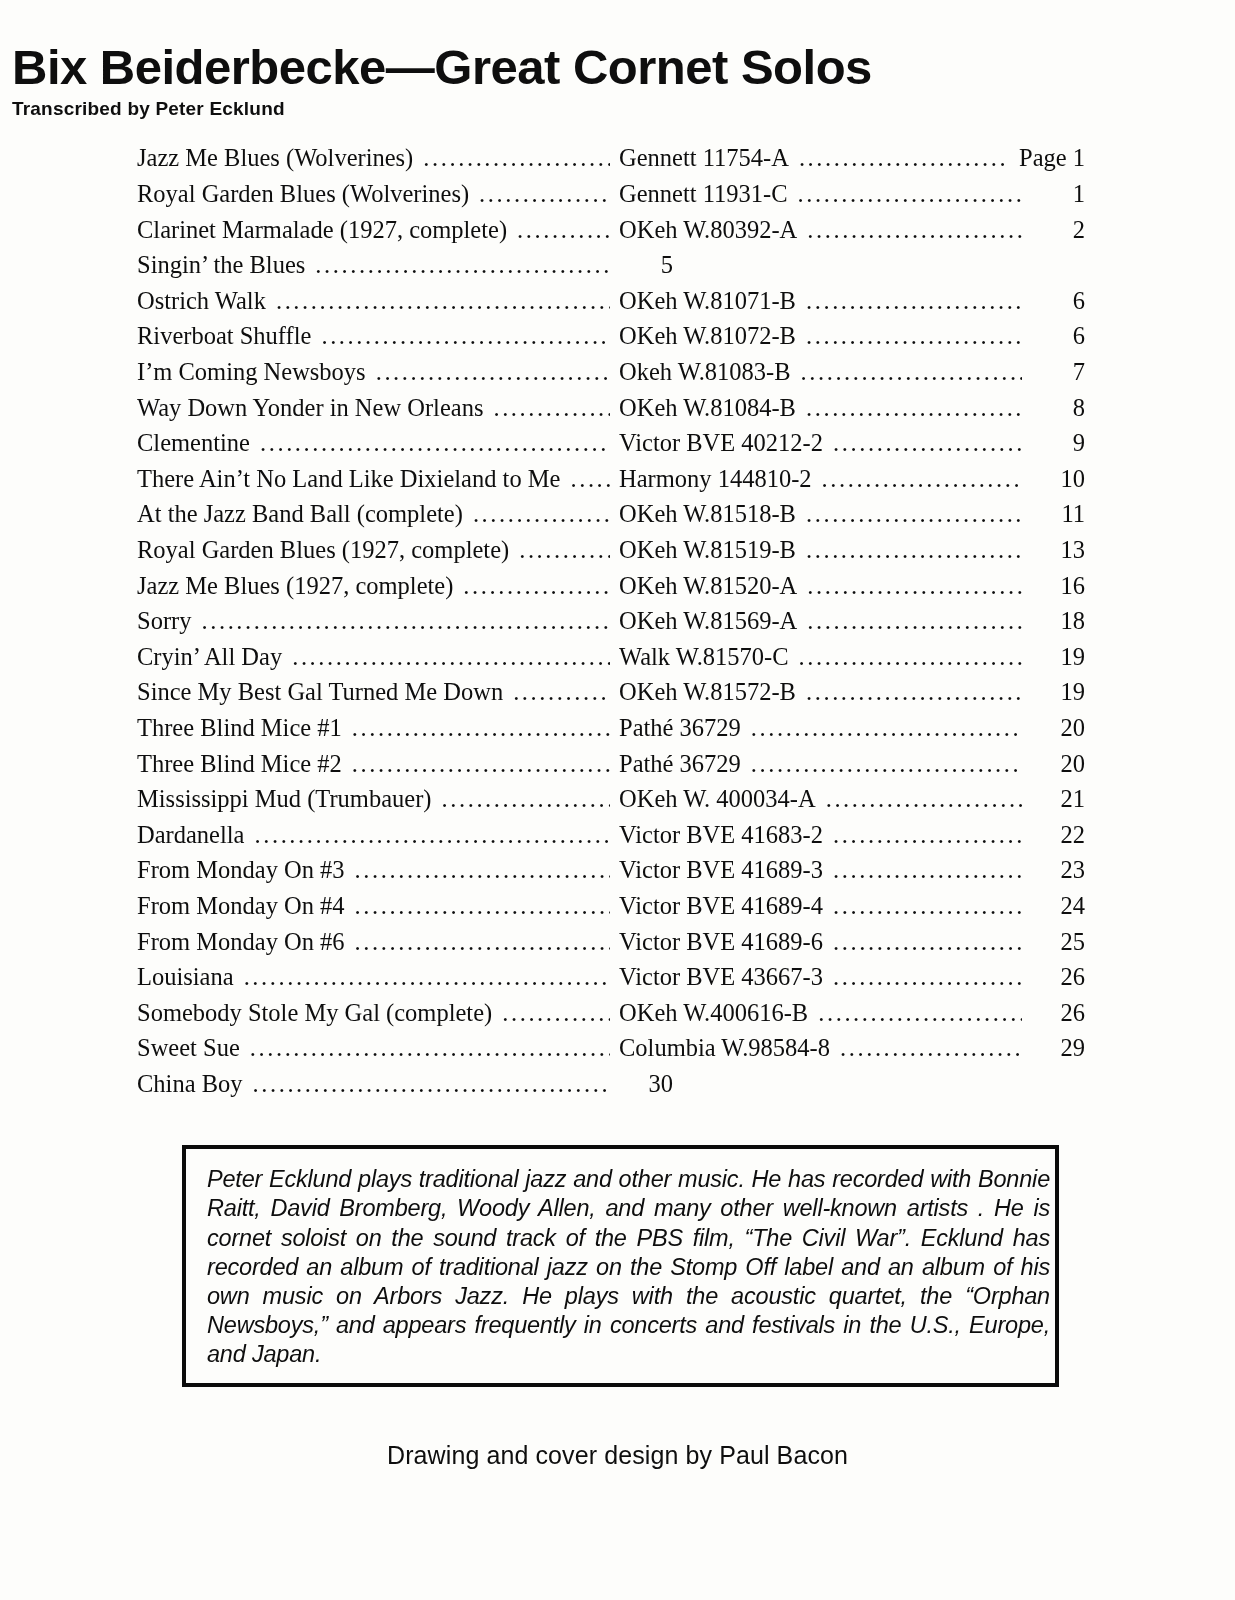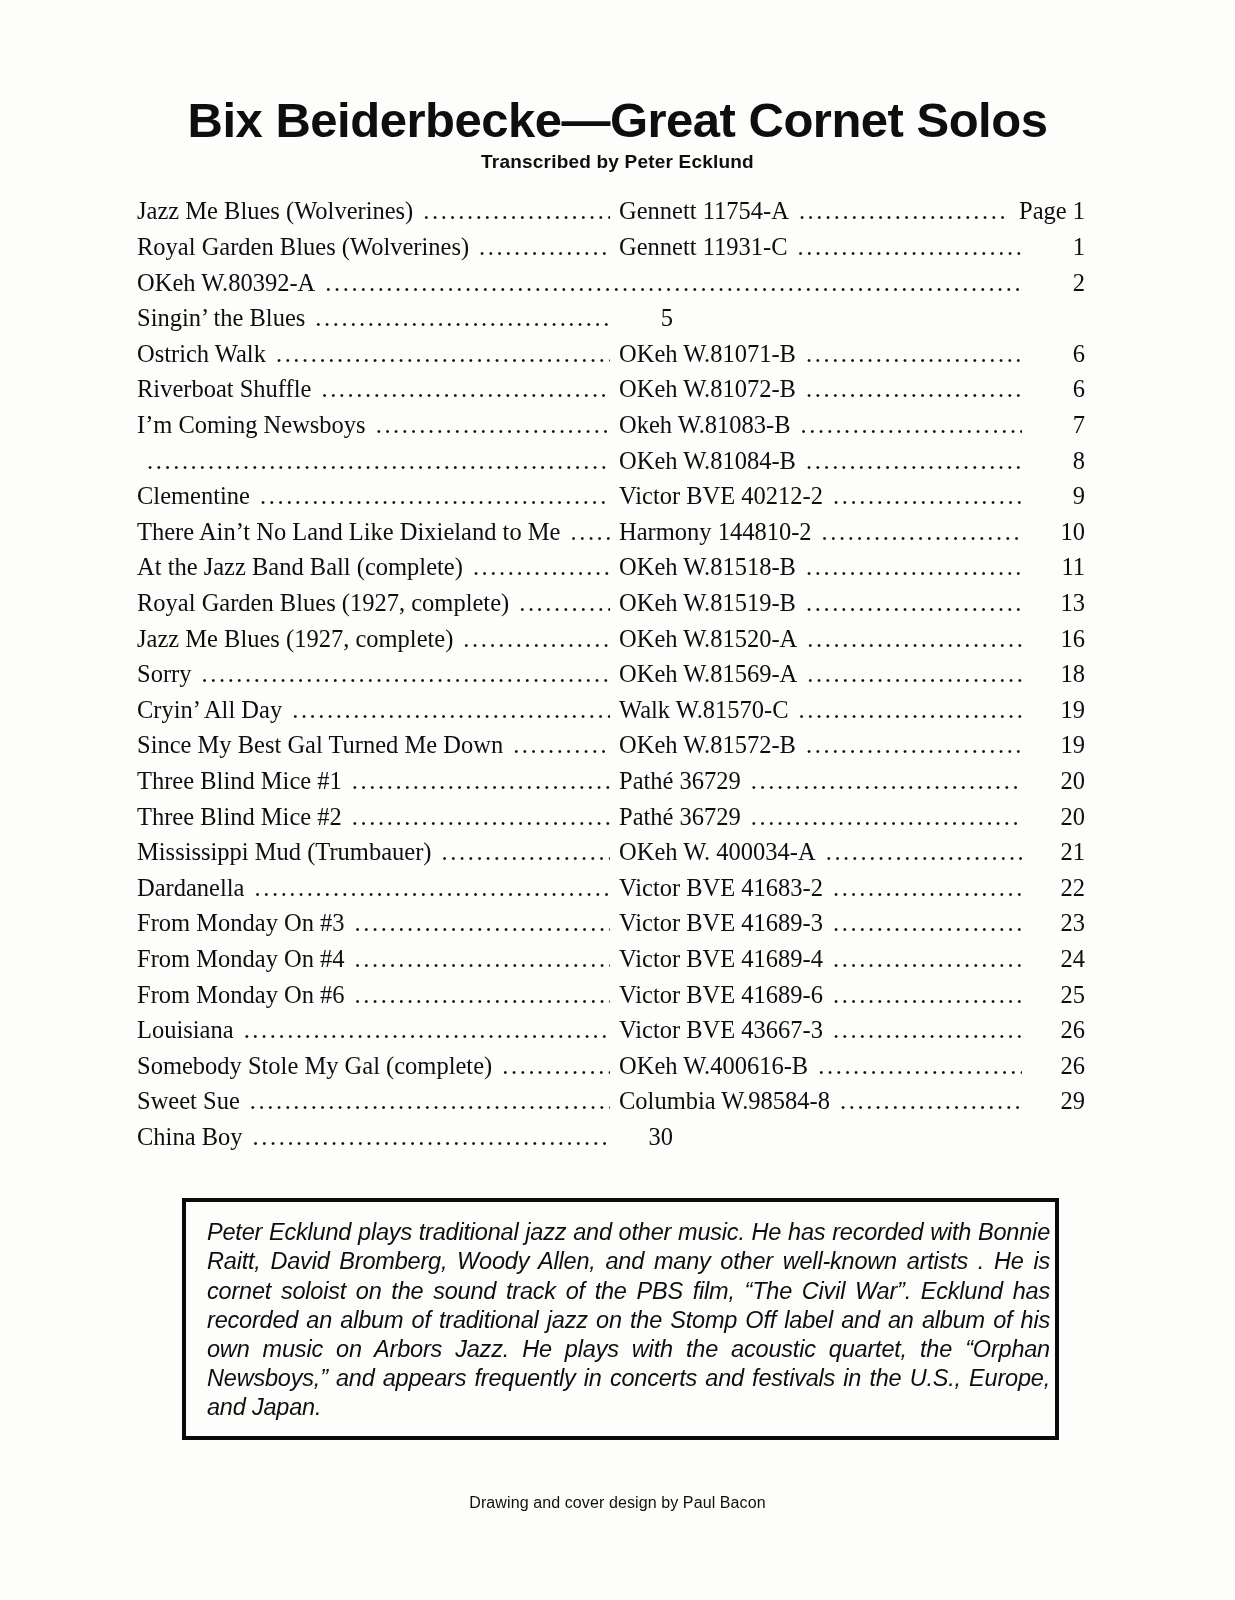--- a/index.html
+++ b/index.html
@@ -8,21 +8,21 @@
     height: 1600px;
     background: #fdfdfb;
     color: #0e0e0e;
     font-family: "Liberation Sans", sans-serif;
     position: relative;
     overflow: hidden;
   }
   .page { width: 1235px; height: 1600px; }
 
   
-  .header { text-align: center; padding-top: 95px; }
+  .header { padding-top: 42px; margin-left: 12px; }
   .title {
     margin: 0;
     font-size: 49px;
     font-weight: 700;
     letter-spacing: -0.5px;
     line-height: 1.05;
   }
   .subtitle {
     margin-top: 5px;
     font-size: 19px;
@@ -91,21 +91,21 @@
     font-style: italic;
     line-height: 1.235;
     text-align: justify;
     letter-spacing: -0.2px;
   }
 
   
   .footer-credit {
     margin-top: 54px;
     text-align: center;
-    font-size: 16px;
+    font-size: 25px;
     letter-spacing: 0.1px;
   }
 </style>
 </head>
 <body>
 
 <div class="page">
 
   <div class="header">
     <h1 class="title">Bix Beiderbecke—Great Cornet Solos</h1>
@@ -131,20 +131,24 @@
         <span class="dots"></span>
       </span>
       <span class="toc-col-record">
         <span class="toc-text">Gennett 11931-C</span>
         <span class="dots"></span>
       </span>
       <span class="toc-col-page">1</span>
     </div>
 
     <div class="toc-row">
+      <span class="toc-col-title">
+        <span class="toc-text">Clarinet Marmalade (1927, complete)</span>
+        <span class="dots"></span>
+      </span>
       <span class="toc-col-record">
         <span class="toc-text">OKeh W.80392-A</span>
         <span class="dots"></span>
       </span>
       <span class="toc-col-page">2</span>
     </div>
 
     <div class="toc-row">
       <span class="toc-col-title">
         <span class="toc-text">Singin’ the Blues</span>
@@ -184,20 +188,21 @@
       </span>
       <span class="toc-col-record">
         <span class="toc-text">Okeh W.81083-B</span>
         <span class="dots"></span>
       </span>
       <span class="toc-col-page">7</span>
     </div>
 
     <div class="toc-row">
       <span class="toc-col-title">
+        <span class="toc-text">Way Down Yonder in New Orleans</span>
         <span class="dots"></span>
       </span>
       <span class="toc-col-record">
         <span class="toc-text">OKeh W.81084-B</span>
         <span class="dots"></span>
       </span>
       <span class="toc-col-page">8</span>
     </div>
 
     <div class="toc-row">

